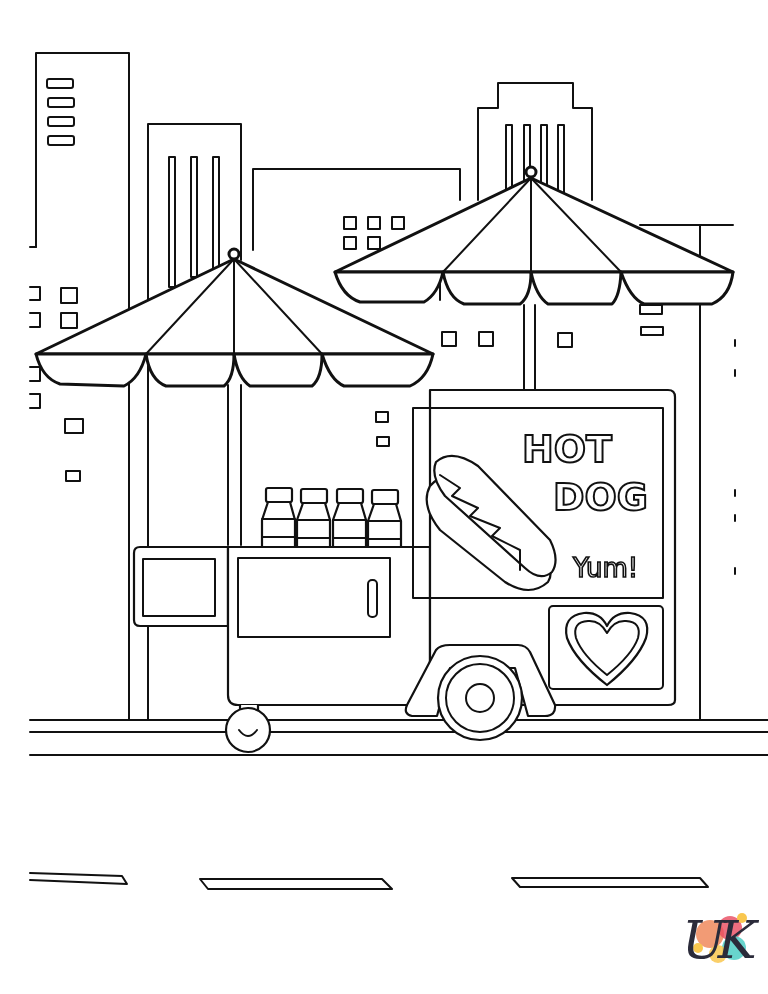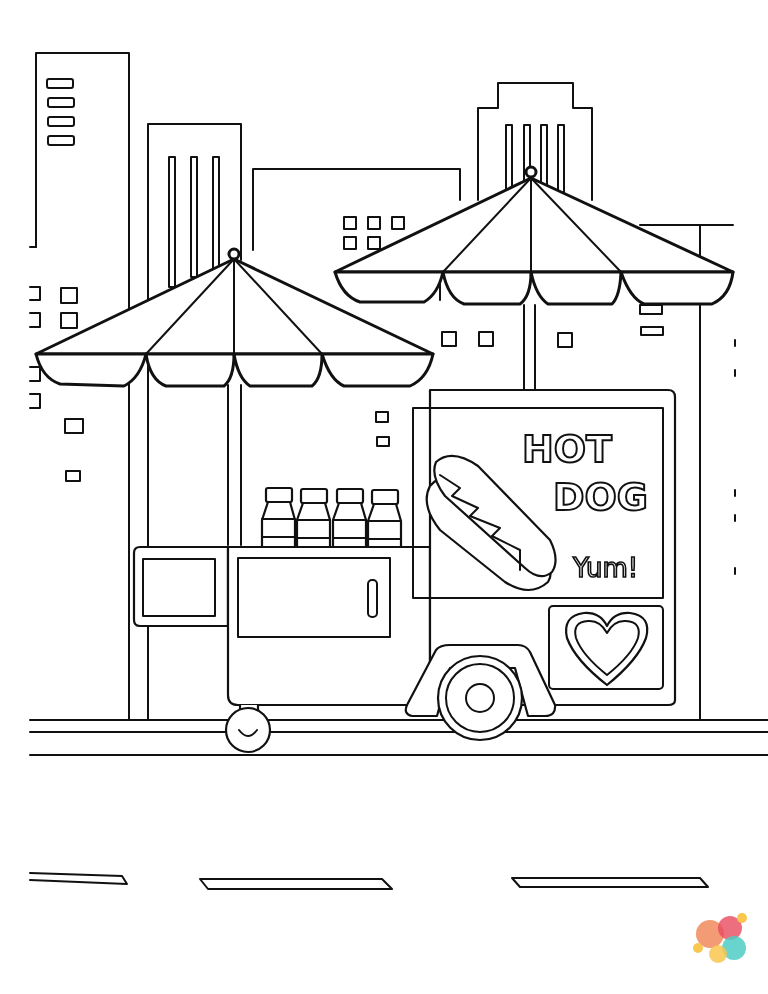--- a/index.html
+++ b/index.html
@@ -157,13 +157,14 @@
 
 <div class="logo">
   <svg width="90" height="80" viewBox="0 0 90 80" style="position:absolute;left:0;top:0;">
     <circle cx="38" cy="30" r="14" fill="#f08a5d" opacity="0.85"></circle>
     <circle cx="58" cy="24" r="12" fill="#e84a5f" opacity="0.8"></circle>
     <circle cx="62" cy="44" r="12" fill="#4ecdc4" opacity="0.85"></circle>
     <circle cx="46" cy="50" r="9" fill="#f9c74f" opacity="0.85"></circle>
     <circle cx="70" cy="14" r="5" fill="#f9c74f"></circle>
     <circle cx="26" cy="44" r="5" fill="#f9c74f"></circle>
   </svg>
+  <div class="logo-letters">UK</div>
 </div>
 
 </body></html>

